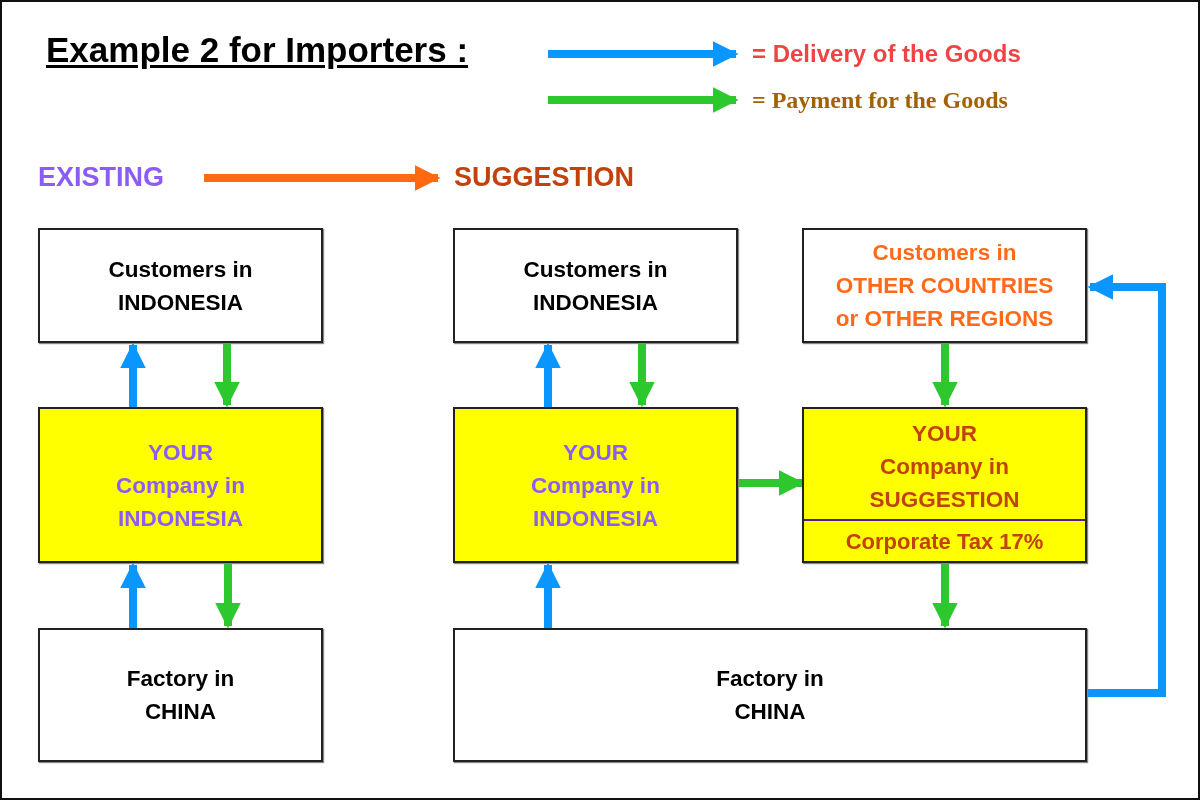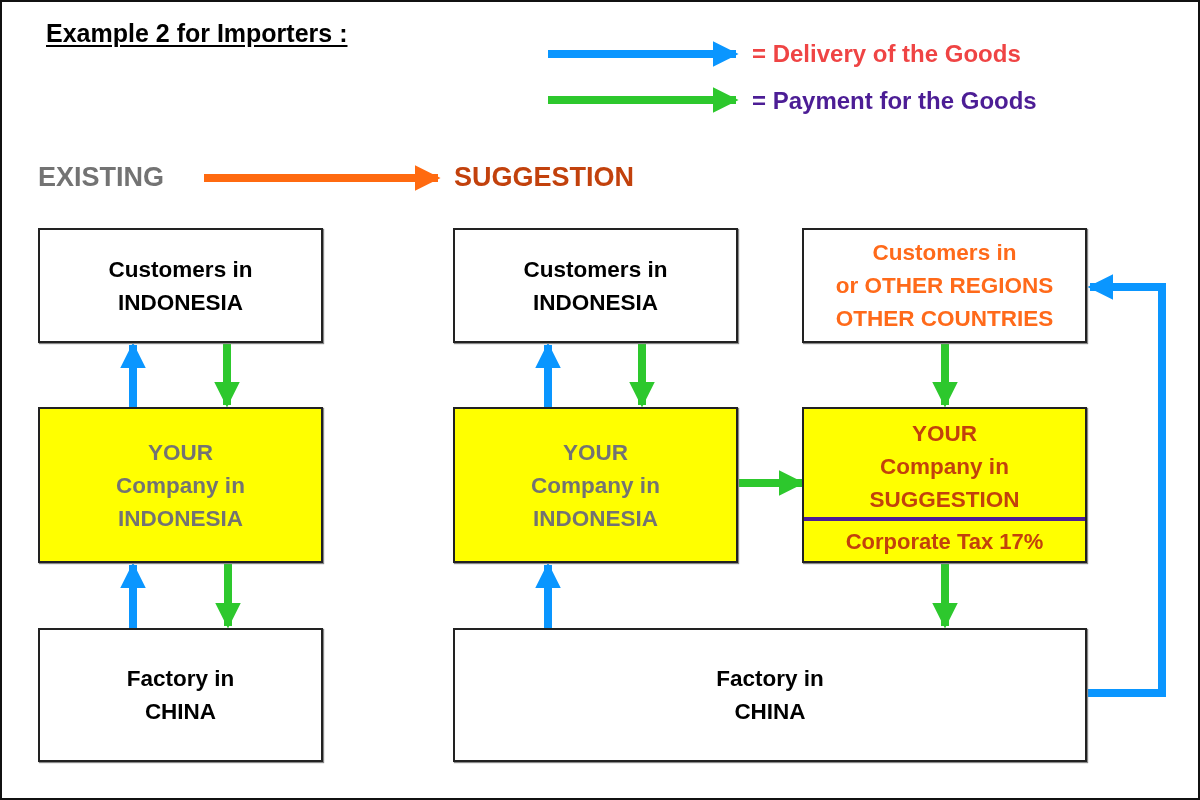--- a/index.html
+++ b/index.html
@@ -1,31 +1,31 @@
 <!DOCTYPE html>
 <html><head>
 <meta charset="utf-8">
 <style>
   html, body { margin:0; padding:0; }
   body { width:1200px; height:800px; background:#fff; position:relative; overflow:hidden;
          font-family:"Liberation Sans", sans-serif; font-weight:bold; }
   .frame { position:absolute; left:0; top:0; width:1196px; height:796px; border:2px solid #111; }
   .abs { position:absolute; }
-  .title { left:46px; top:19px; font-size:25px; color:#000; text-decoration:underline; text-underline-offset:3px; }
+  .title { left:46px; top:30px; font-size:35px; color:#000; text-decoration:underline; text-underline-offset:3px; }
   .legend-text { font-size:24px; }
   .box { position:absolute; border:2px solid #222; box-shadow:1px 1px 1px #888; display:flex; flex-direction:column;
          align-items:center; justify-content:center; text-align:center; font-size:22.5px; line-height:33px; box-sizing:border-box; }
   .white { background:#fff; color:#000; }
   .yellow { background:#ffff00; }
-  .blue-text { color:#737373; }
+  .blue-text { color:#8b5cf6; }
   .red-text { color:#c2410c; }
   .orange-text { color:#ff6a1a; }
   .section { font-size:27px; }
   svg.arrows { position:absolute; left:0; top:0; }
-  .tax { position:absolute; left:0; right:0; bottom:0; height:40px; border-top:4px solid #4c1d95; display:flex;
+  .tax { position:absolute; left:0; right:0; bottom:0; height:40px; border-top:2px solid #4c1d95; display:flex;
          align-items:center; justify-content:center; font-size:22px;margin-top:16px; }
   .line { display:block; }
 </style>
 </head>
 <body>
 
 <div class="frame"></div>
 
 <div class="abs title">Example 2 for Importers :</div>
 
@@ -57,21 +57,21 @@
   <line x1="548" y1="628" x2="548" y2="565" stroke="#0a96ff" stroke-width="8" marker-end="url(#hb)"></line>
   <line x1="738" y1="483" x2="802" y2="483" stroke="#2dc82d" stroke-width="8" marker-end="url(#hg)"></line>
 
   <line x1="945" y1="343" x2="945" y2="405" stroke="#2dc82d" stroke-width="8" marker-end="url(#hg)"></line>
   <line x1="945" y1="563" x2="945" y2="626" stroke="#2dc82d" stroke-width="8" marker-end="url(#hg)"></line>
 
   <polyline points="1087,693 1162,693 1162,287 1090,287" fill="none" stroke="#0a96ff" stroke-width="8" marker-end="url(#hb)"></polyline>
 </svg>
 
 <div class="abs legend-text" style="left: 752px; top: 40px; color: #ef4444;">= Delivery of the Goods</div>
-<div class="abs legend-text" style="left:752px; top:87px; color:#4c1d95;">= Payment for the Goods</div>
+<div class="abs legend-text" style="left:752px; top:87px; color:#a16207;font-family:Liberation Serif, serif;">= Payment for the Goods</div>
 
 <div class="abs section blue-text" style="left:38px; top:162px;">EXISTING</div>
 <div class="abs section red-text" style="left:454px; top:162px;">SUGGESTION</div>
 
 <div class="box white" style="left:38px; top:228px; width:285px; height:115px;">
   <span class="line">Customers in</span>
   <span class="line">INDONESIA</span>
 </div>
 <div class="box yellow blue-text" style="left:38px; top:407px; width:285px; height:156px;">
   <span class="line">YOUR</span>
@@ -82,22 +82,22 @@
   <span class="line">Factory in</span>
   <span class="line">CHINA</span>
 </div>
 
 <div class="box white" style="left:453px; top:228px; width:285px; height:115px;">
   <span class="line">Customers in</span>
   <span class="line">INDONESIA</span>
 </div>
 <div class="box white orange-text" style="left:802px; top:228px; width:285px; height:115px;">
   <span class="line">Customers in</span>
+  <span class="line">OTHER COUNTRIES</span>
   <span class="line">or OTHER REGIONS</span>
-  <span class="line">OTHER COUNTRIES</span>
 </div>
 <div class="box yellow blue-text" style="left:453px; top:407px; width:285px; height:156px;">
   <span class="line">YOUR</span>
   <span class="line">Company in</span>
   <span class="line">INDONESIA</span>
 </div>
 <div class="box yellow red-text" style="left:802px; top:407px; width:285px; height:156px; justify-content:flex-start; padding-top:8px;">
   <span class="line">YOUR</span>
   <span class="line">Company in</span>
   <span class="line">SUGGESTION</span>

